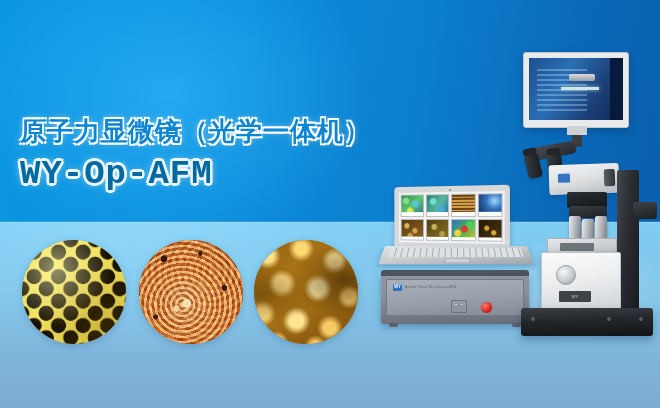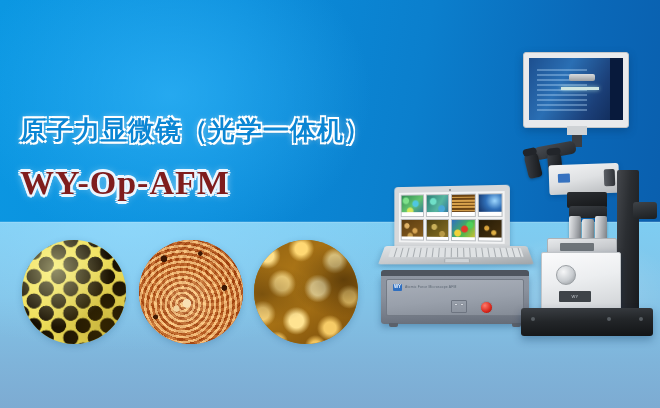--- a/index.html
+++ b/index.html
@@ -14,27 +14,27 @@
     background:radial-gradient(ellipse at center,rgba(60,190,255,.55) 0%,rgba(60,190,255,0) 68%);}
   .band-bot{position:absolute;left:0;top:222px;width:660px;height:186px;
     background:linear-gradient(180deg,#7ecdf2 0%,#82c4e8 40%,#7fb4da 75%,#7dabd2 100%);}
   .band-bot-glow{position:absolute;left:-60px;top:222px;width:480px;height:130px;
     background:radial-gradient(ellipse at 40% 0%,rgba(150,220,255,.65) 0%,rgba(150,220,255,0) 70%);}
   .band-seam{position:absolute;left:0;top:221px;width:660px;height:2px;background:rgba(255,255,255,.13);}
 
   
   .titles{position:absolute;left:20px;top:118px;}
   .t-cn{font-size:26px;font-weight:700;color:#ffffff;letter-spacing:1px;line-height:1;
-    font-family:Liberation Serif, serif;
+    font-family:Liberation Sans, sans-serif;
     text-shadow:
       -1.6px -1.6px 0 #ffffff, 1.6px -1.6px 0 #ffffff,-1.6px 1.6px 0 #ffffff, 1.6px 1.6px 0 #ffffff,
       0 0 7px rgba(255,255,255,.75), 0 2px 3px rgba(0,60,110,.40);
     color:#0b86d4;}
-  .t-model{margin-top:22px;font-size:34px;font-weight:700;color:#7f1d1d;letter-spacing:1px;line-height:1;
-    font-family:Liberation Serif, serif;
+  .t-model{margin-top:13px;font-size:34px;font-weight:700;color:#0369a1;letter-spacing:1px;line-height:1;
+    font-family:Liberation Mono, monospace;
     text-shadow:
       -2px -2px 0 #eaf6ff, 2px -2px 0 #eaf6ff, -2px 2px 0 #eaf6ff, 2px 2px 0 #eaf6ff,
       -2.6px 0 0 #eaf6ff, 2.6px 0 0 #eaf6ff, 0 -2.6px 0 #eaf6ff, 0 2.6px 0 #eaf6ff,
       0 0 9px rgba(235,248,255,.9);}
 
   
   .circ{position:absolute;border-radius:50%;overflow:hidden;box-shadow:0 2px 7px rgba(10,60,110,.22);}
   #circ0{left:22px;top:240px;width:104px;height:104px;background:#f0e05a;}
   #circ1{left:139px;top:240px;width:104px;height:104px;background:#c4581c;}
   #circ2{left:254px;top:240px;width:104px;height:104px;background:#a8741a;}

